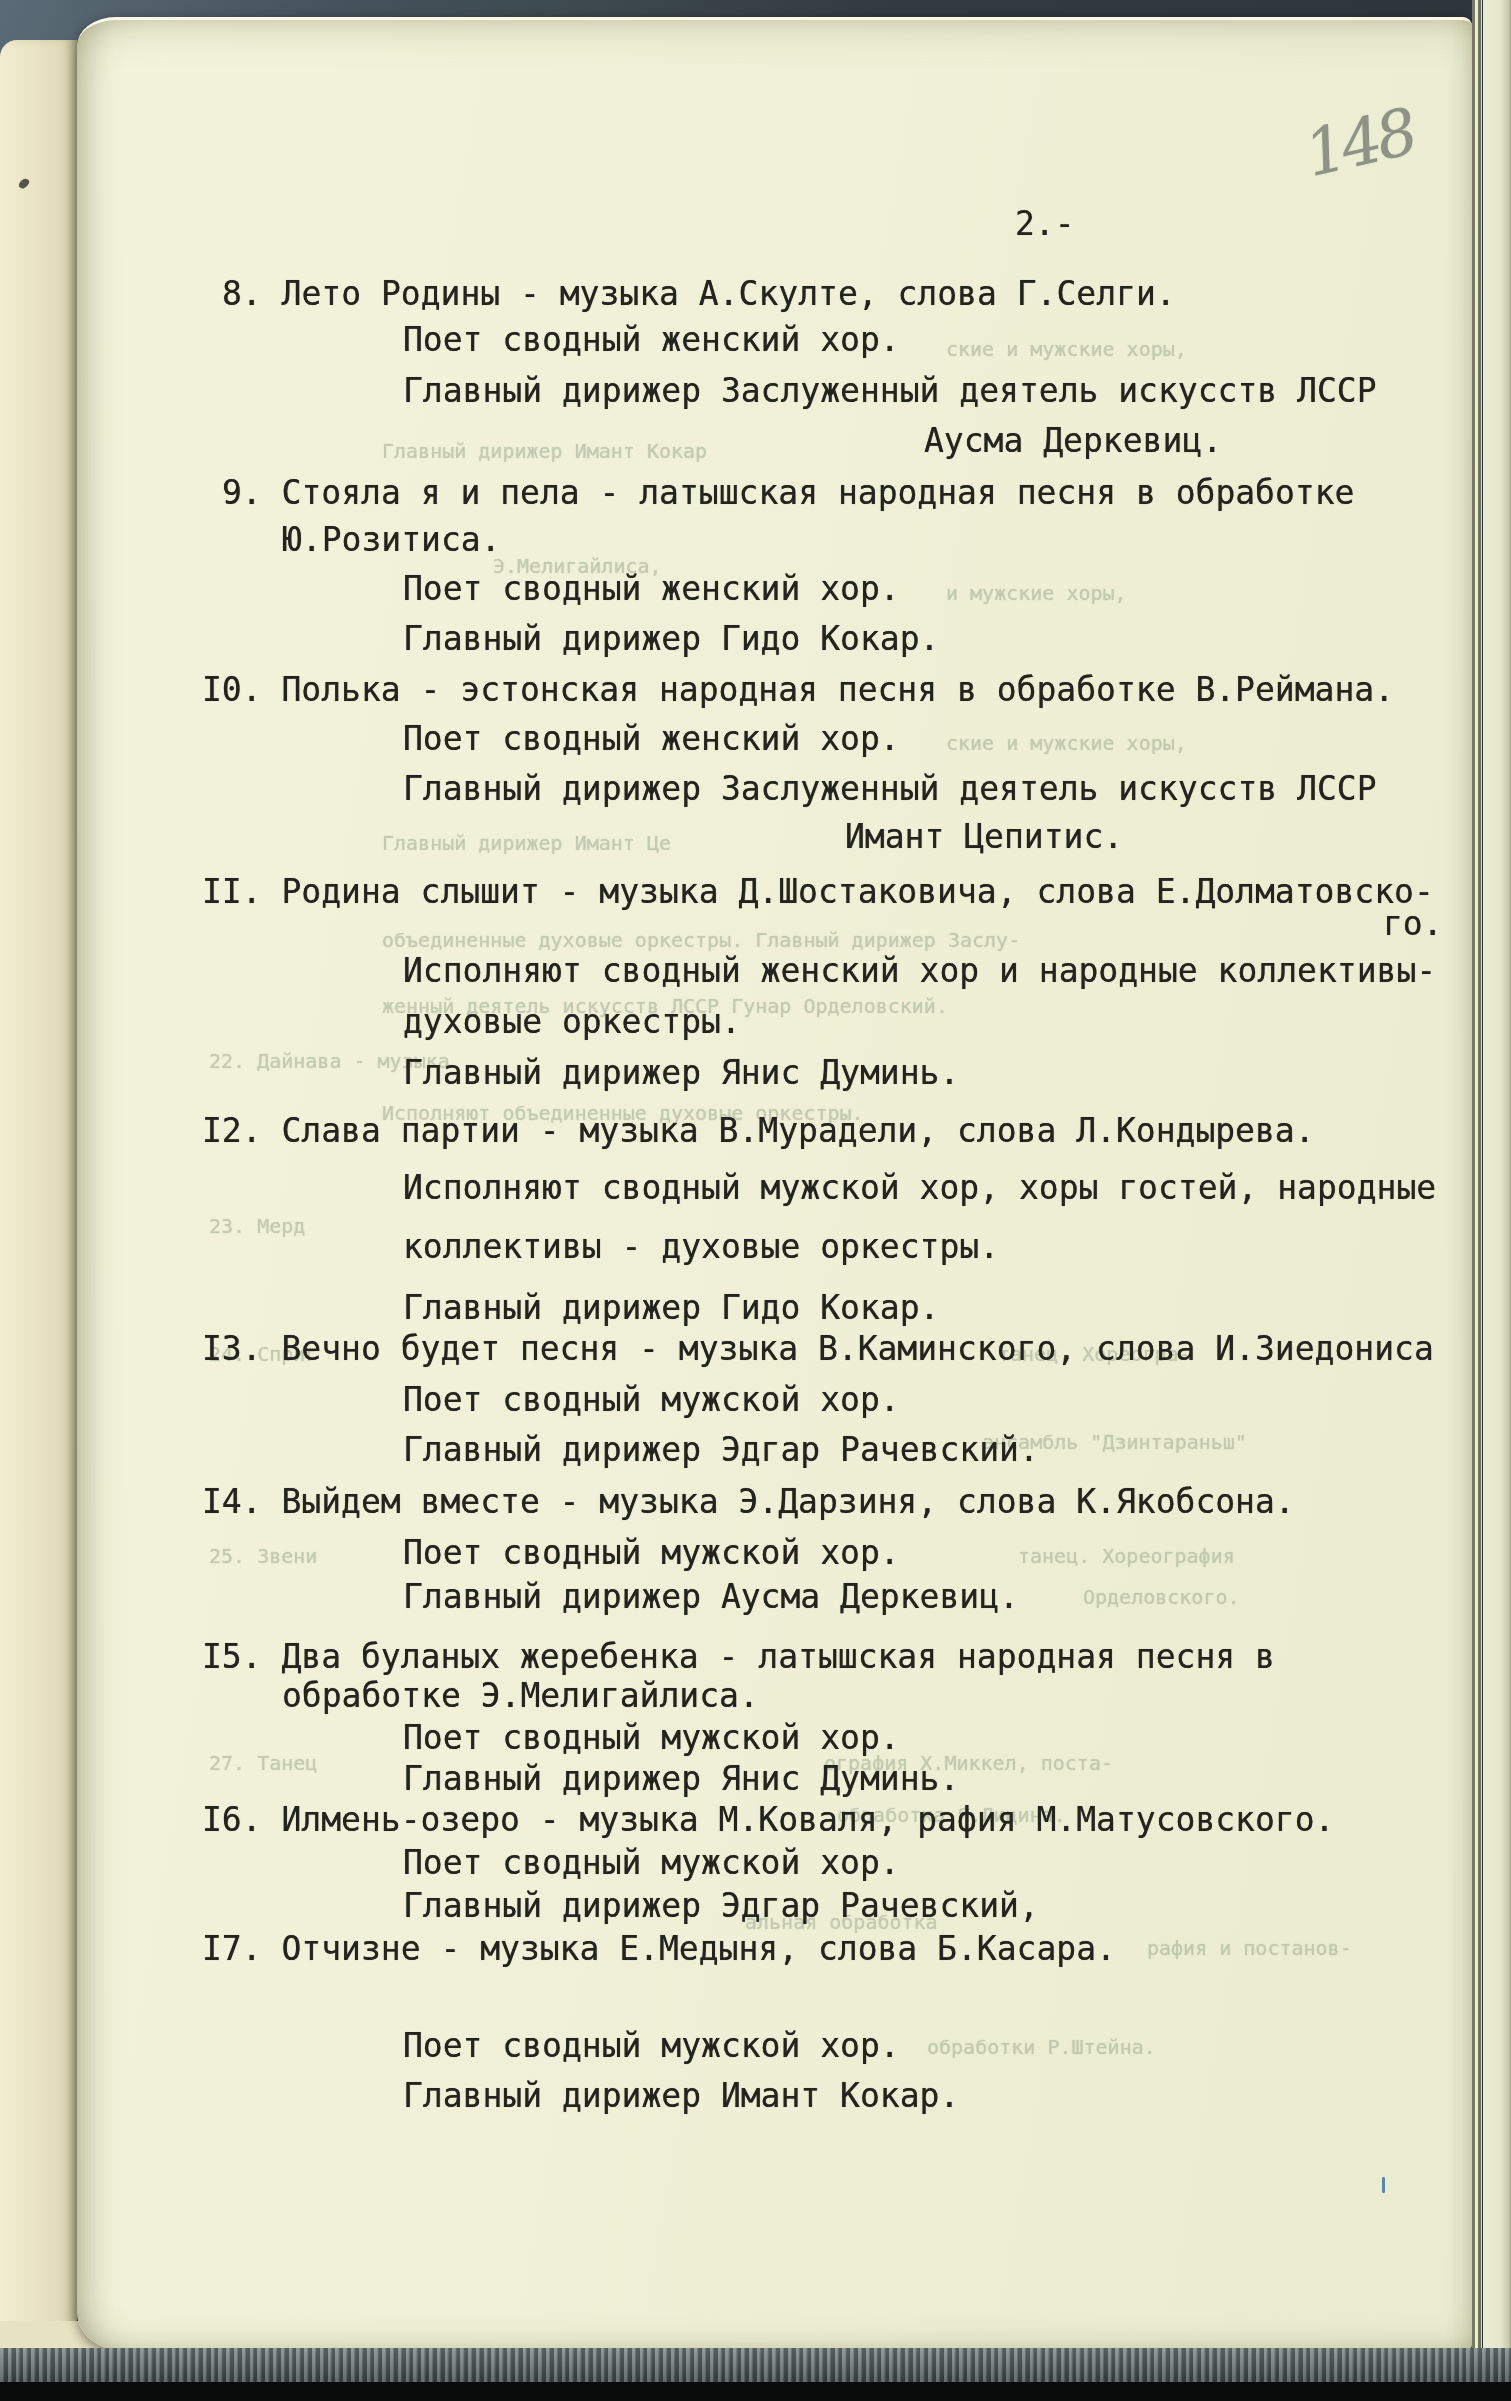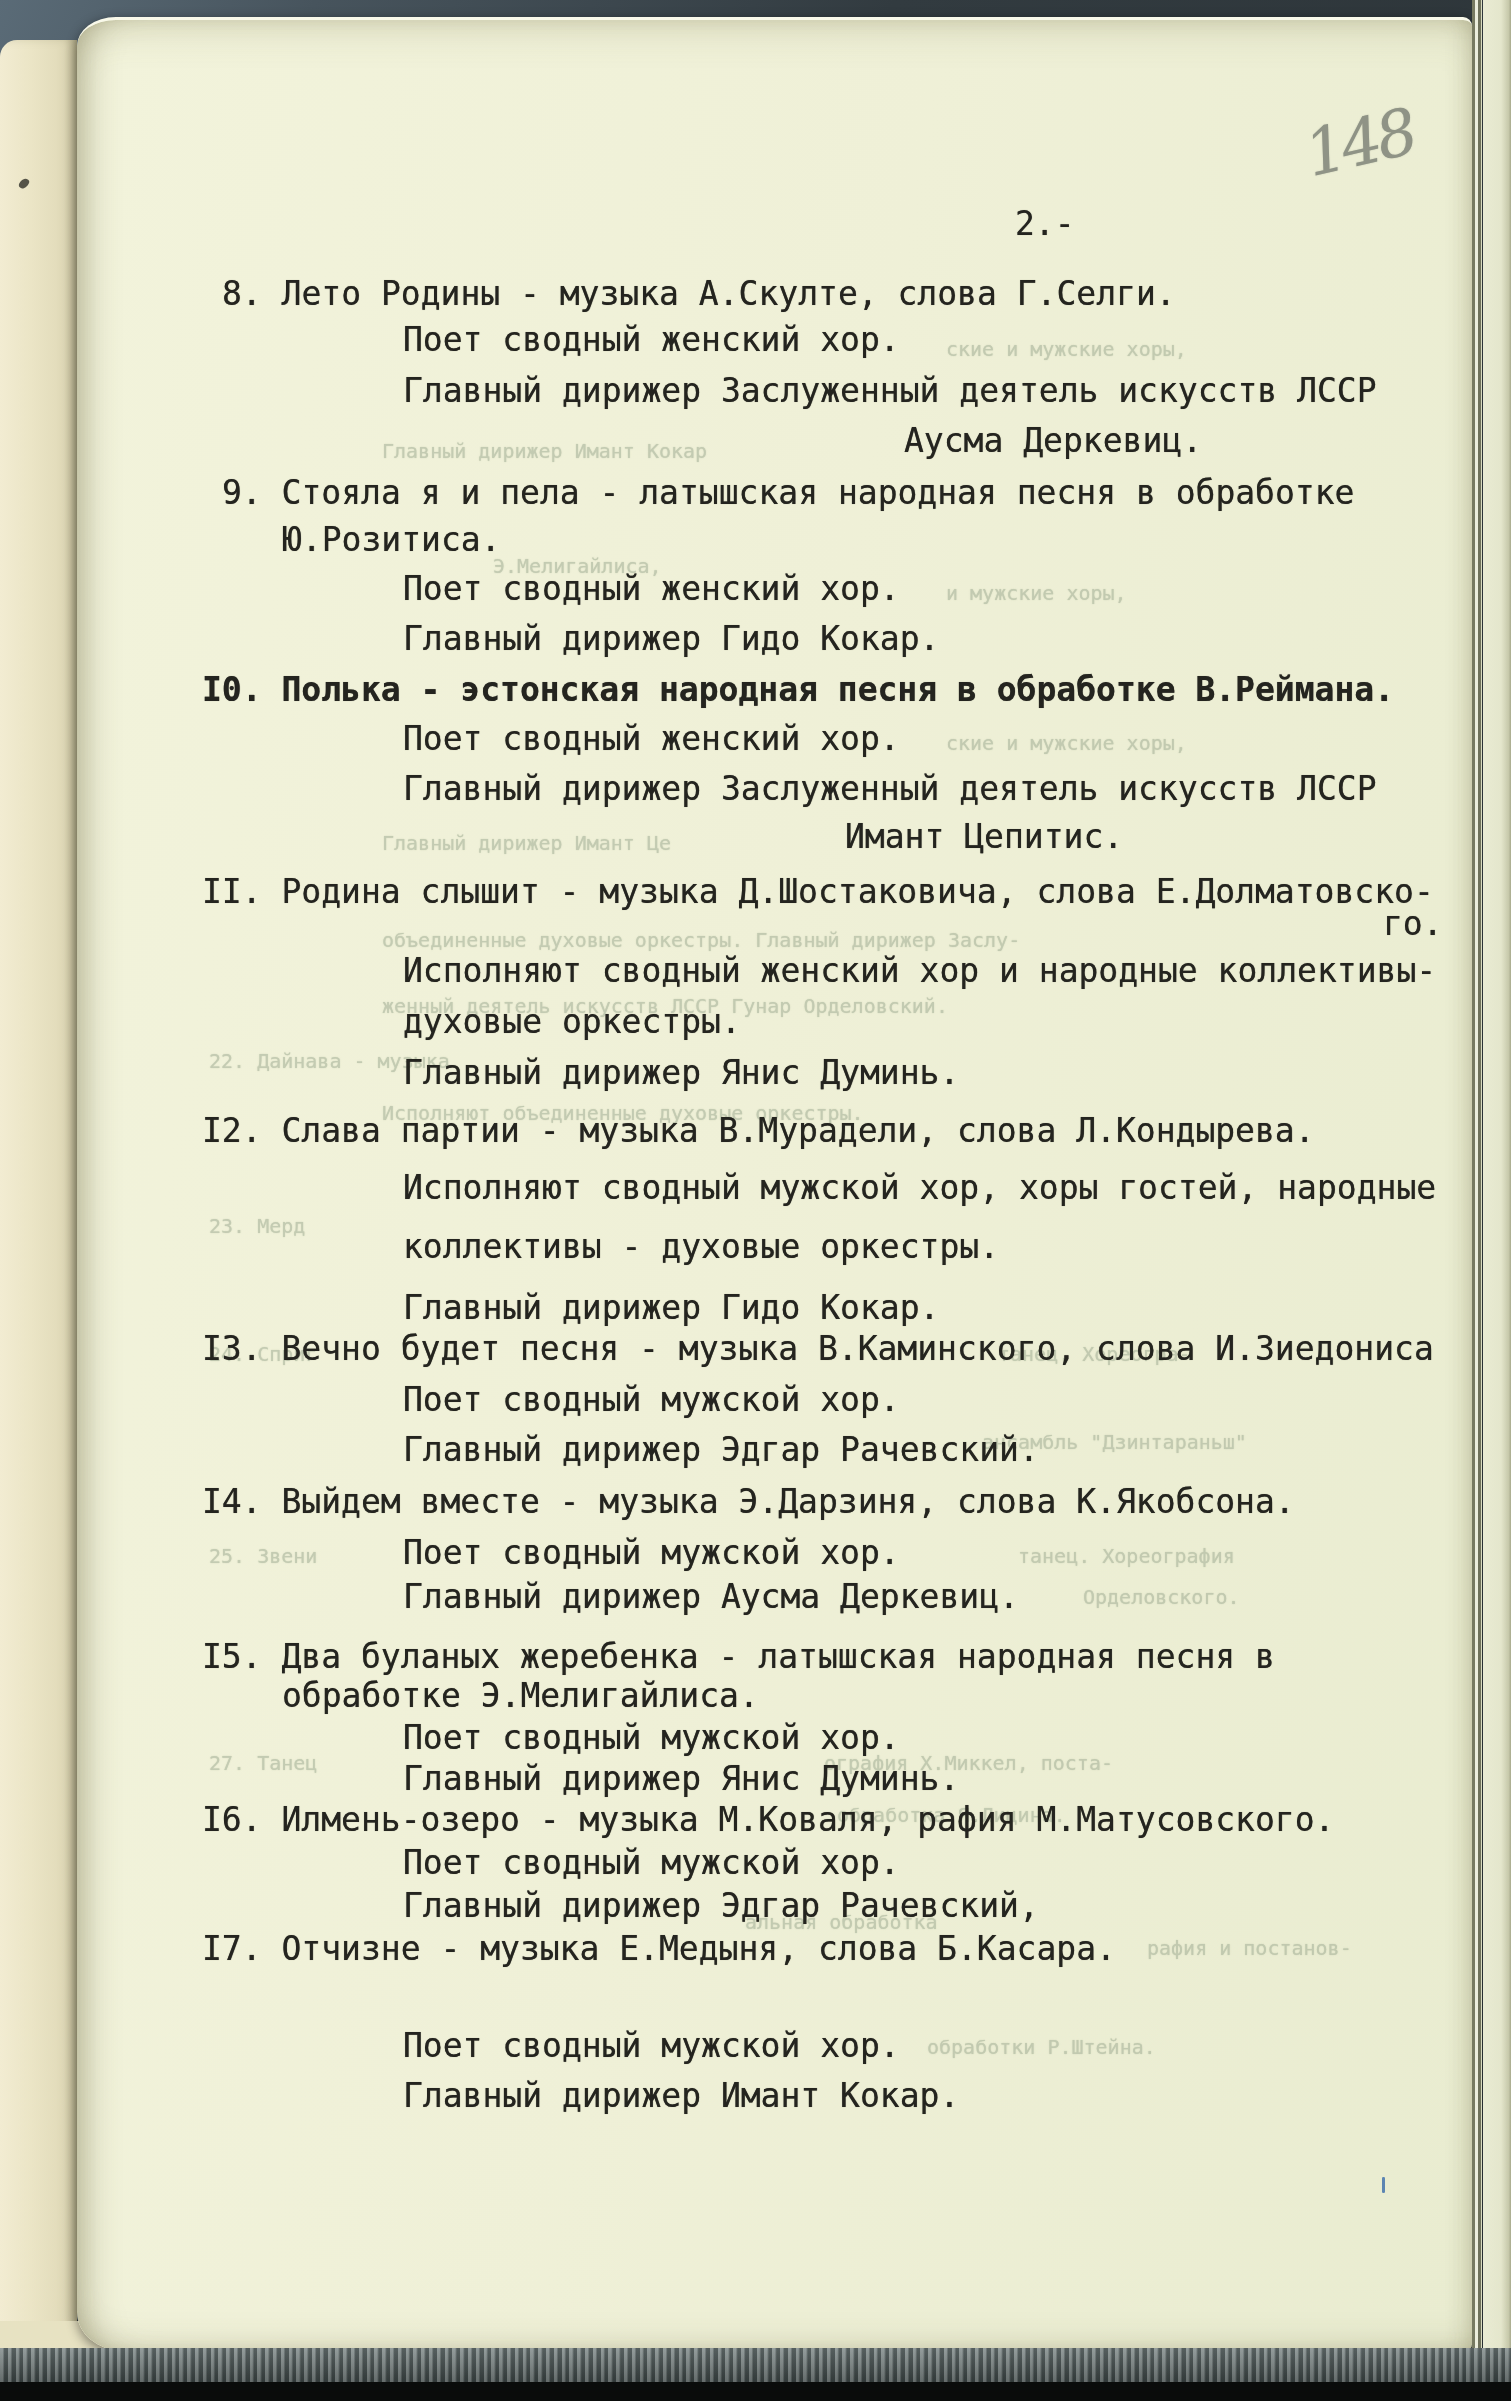--- a/index.html
+++ b/index.html
@@ -123,26 +123,26 @@
     <div class="ghost-line" style="left: 824px; top: 1744px;">ография Х.Миккел, поста-</div>
     <div class="ghost-line" style="left: 837px; top: 1796px;">обработка Я.Лицина.</div>
     <div class="ghost-line" style="left: 745px; top: 1903px;">альная обработка</div>
     <div class="ghost-line" style="left: 1147px; top: 1929px;">рафия и постанов-</div>
     <div class="ghost-line" style="left: 927px; top: 2028px;">обработки Р.Штейна.</div>
   </div>
 <div id="typed-layer">
     <div class="line" style="left: 222px; top: 274px;">8. Лето Родины - музыка А.Скулте, слова Г.Селги.</div>
     <div class="line" style="left: 403px; top: 320px;">Поет сводный женский хор.</div>
     <div class="line" style="left: 403px; top: 371px;">Главный дирижер Заслуженный деятель искусств ЛССР</div>
-    <div class="line" style="left: 904px; top: 421px; text-align: right;">Аусма Деркевиц.</div>
+    <div class="line" style="left: 924px; top: 421px; text-align: right;">Аусма Деркевиц.</div>
     <div class="line" style="left: 222px; top: 473px;">9. Стояла я и пела - латышская народная песня в обработке</div>
     <div class="line" style="left: 282px; top: 520px;">Ю.Розитиса.</div>
     <div class="line" style="left: 403px; top: 569px;">Поет сводный женский хор.</div>
     <div class="line" style="left: 403px; top: 619px;">Главный дирижер Гидо Кокар.</div>
-    <div class="line" style="left: 202px; top: 670px; font-weight: bold;">I0. Полька - эстонская народная песня в обработке В.Реймана.</div>
+    <div class="line" style="left: 202px; top: 670px;">I0. Полька - эстонская народная песня в обработке В.Реймана.</div>
     <div class="line" style="left: 403px; top: 719px;">Поет сводный женский хор.</div>
     <div class="line" style="left: 403px; top: 769px;">Главный дирижер Заслуженный деятель искусств ЛССР</div>
     <div class="line" style="left: 821px; top: 817px; margin-left: 24px;">Имант Цепитис.</div>
     <div class="line" style="left: 202px; top: 872px;">II. Родина слышит - музыка Д.Шостаковича, слова Е.Долматовско-</div>
     <div class="line" style="left: 1383px; top: 904px;">го.</div>
     <div class="line" style="left: 403px; top: 951px;">Исполняют сводный женский хор и народные коллективы-</div>
     <div class="line" style="left: 403px; top: 1002px;">духовые оркестры.</div>
     <div class="line" style="left: 403px; top: 1053px;">Главный дирижер Янис Думинь.</div>
     <div class="line" style="left: 202px; top: 1111px;">I2. Слава партии - музыка В.Мурадели, слова Л.Кондырева.</div>
     <div class="line" style="left: 403px; top: 1168px;">Исполняют сводный мужской хор, хоры гостей, народные</div>

